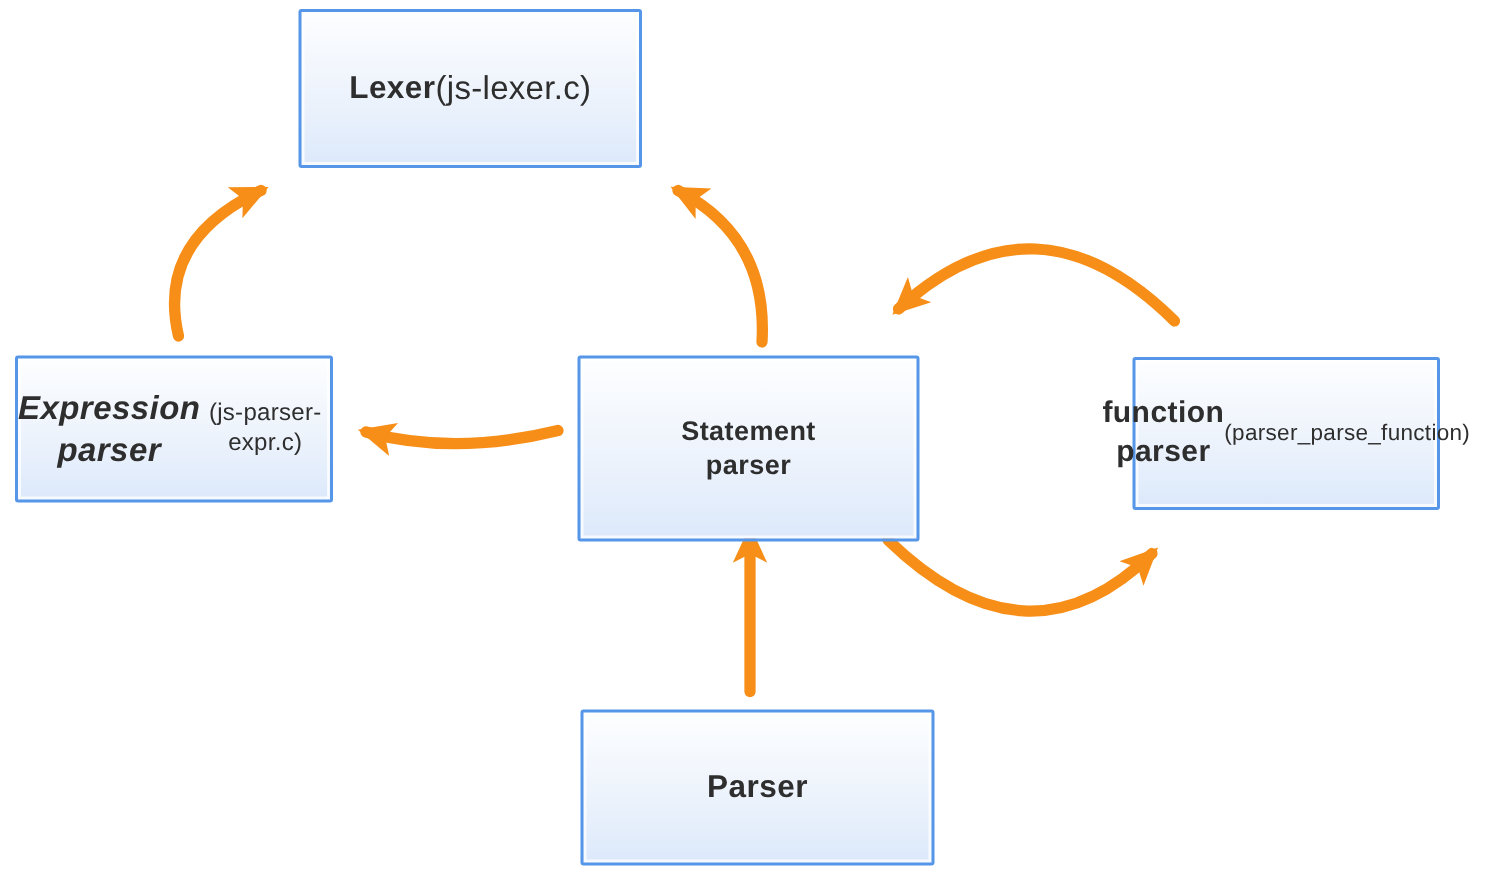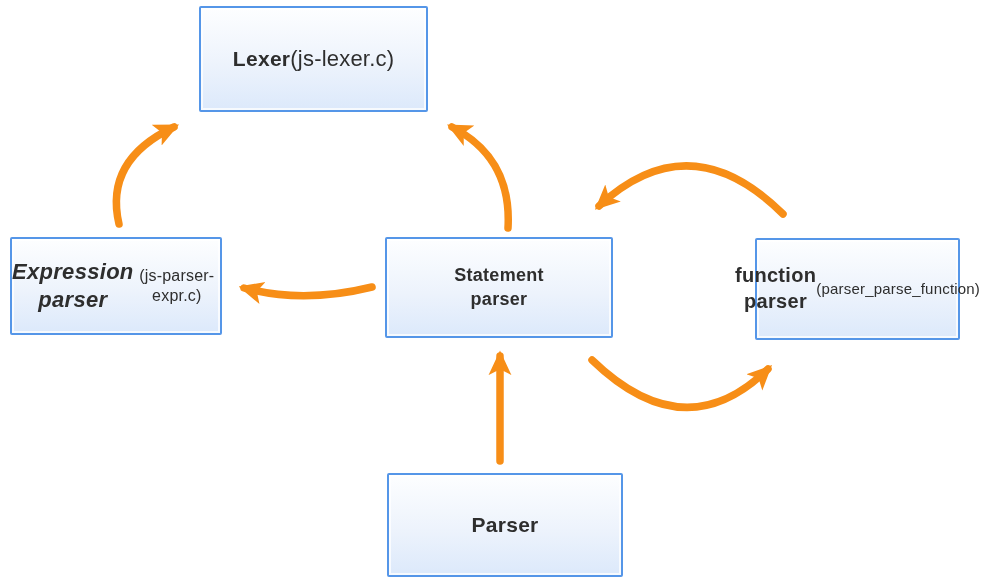--- a/index.html
+++ b/index.html
@@ -51,21 +51,21 @@
 
   
   #node-lexer            { left: 199px; top: 6px;   width: 229px; height: 106px; }
   #node-lexer .title     { font-size: 21px; }
   #node-lexer .sub       { font-size: 22px; }
 
   #node-expression       { left: 10px;  top: 237px; width: 212px; height: 98px; }
   #node-expression .title{ font-size: 22px; font-style: italic; }
   #node-expression .sub  { font-size: 16px; }
 
-  #node-statement        { left: 385px; top: 237px; width: 228px; height: 101px; justify-content: center; }
+  #node-statement        { left: 385px; top: 237px; width: 228px; height: 124px; justify-content: center; }
   #node-statement .title { font-size: 18px; }
   #node-statement .sub   { font-size: 16px; }
 
   #node-function         { left: 755px; top: 238px; width: 205px; height: 102px; }
   #node-function .title  { font-size: 20px; }
   #node-function .sub    { font-size: 15px; }
 
   #node-parser           { left: 387px; top: 473px; width: 236px; height: 104px; }
   #node-parser .title    { font-size: 21px; }
   #node-parser .sub      { font-size: 16px; }

